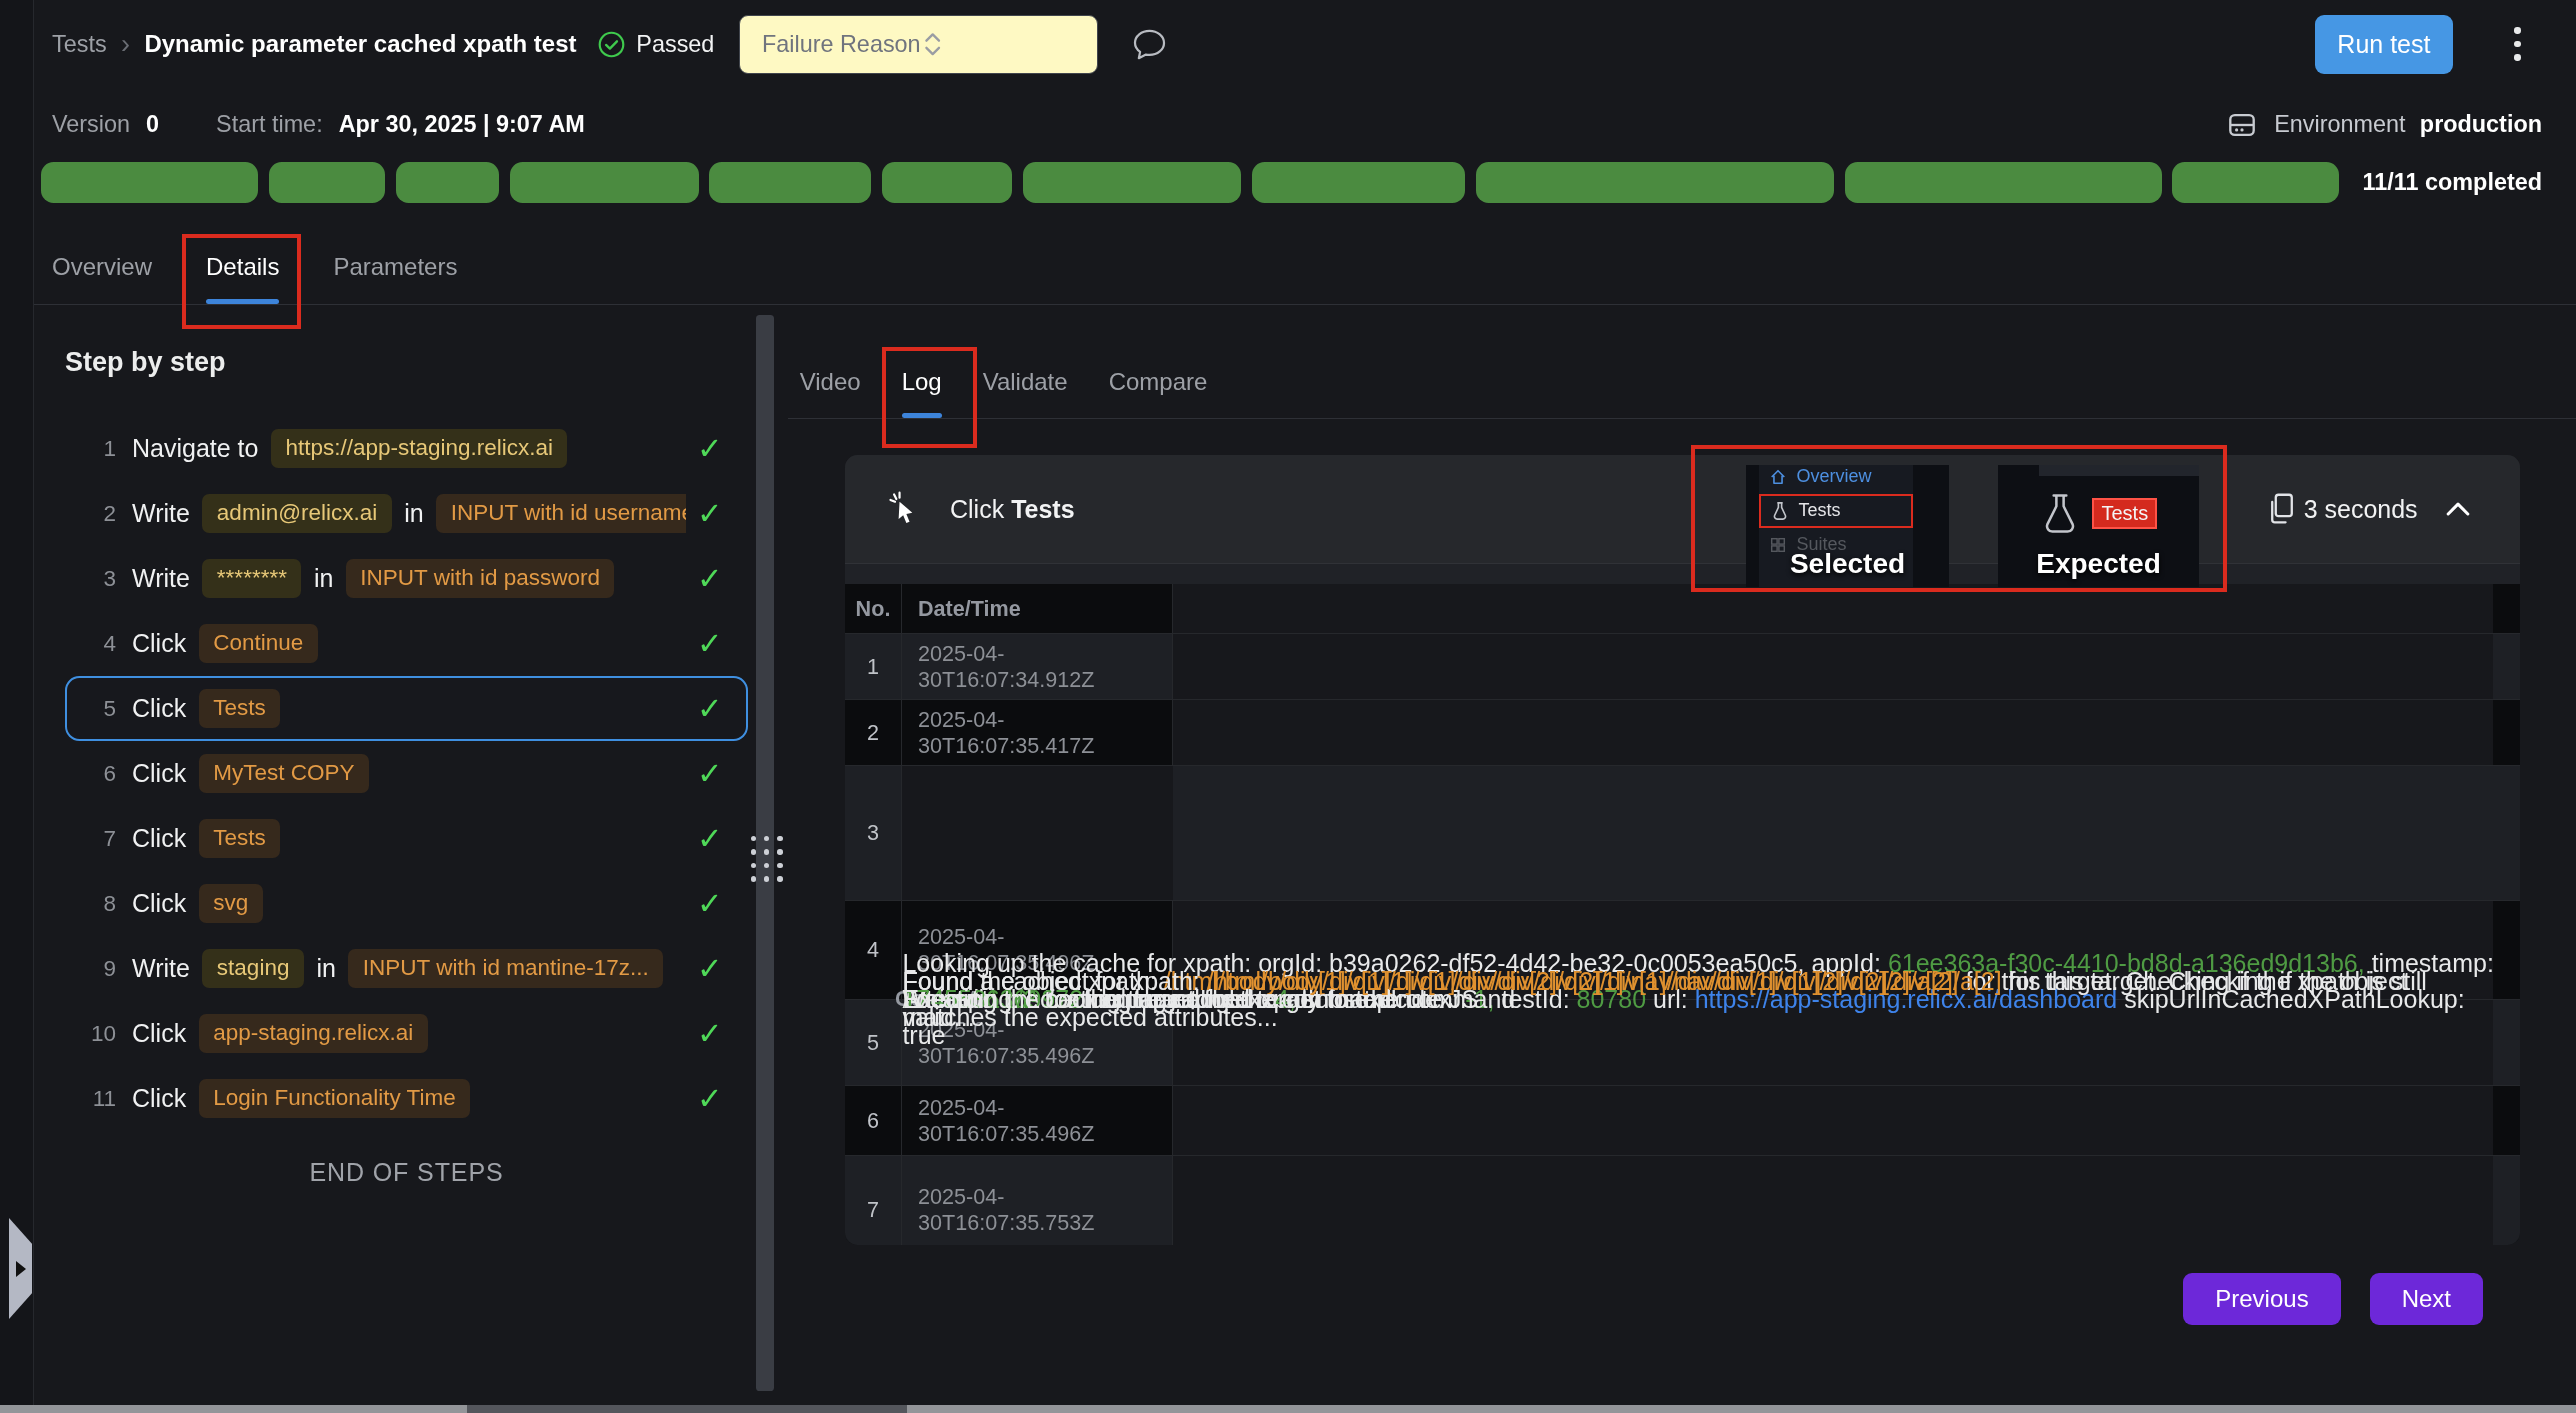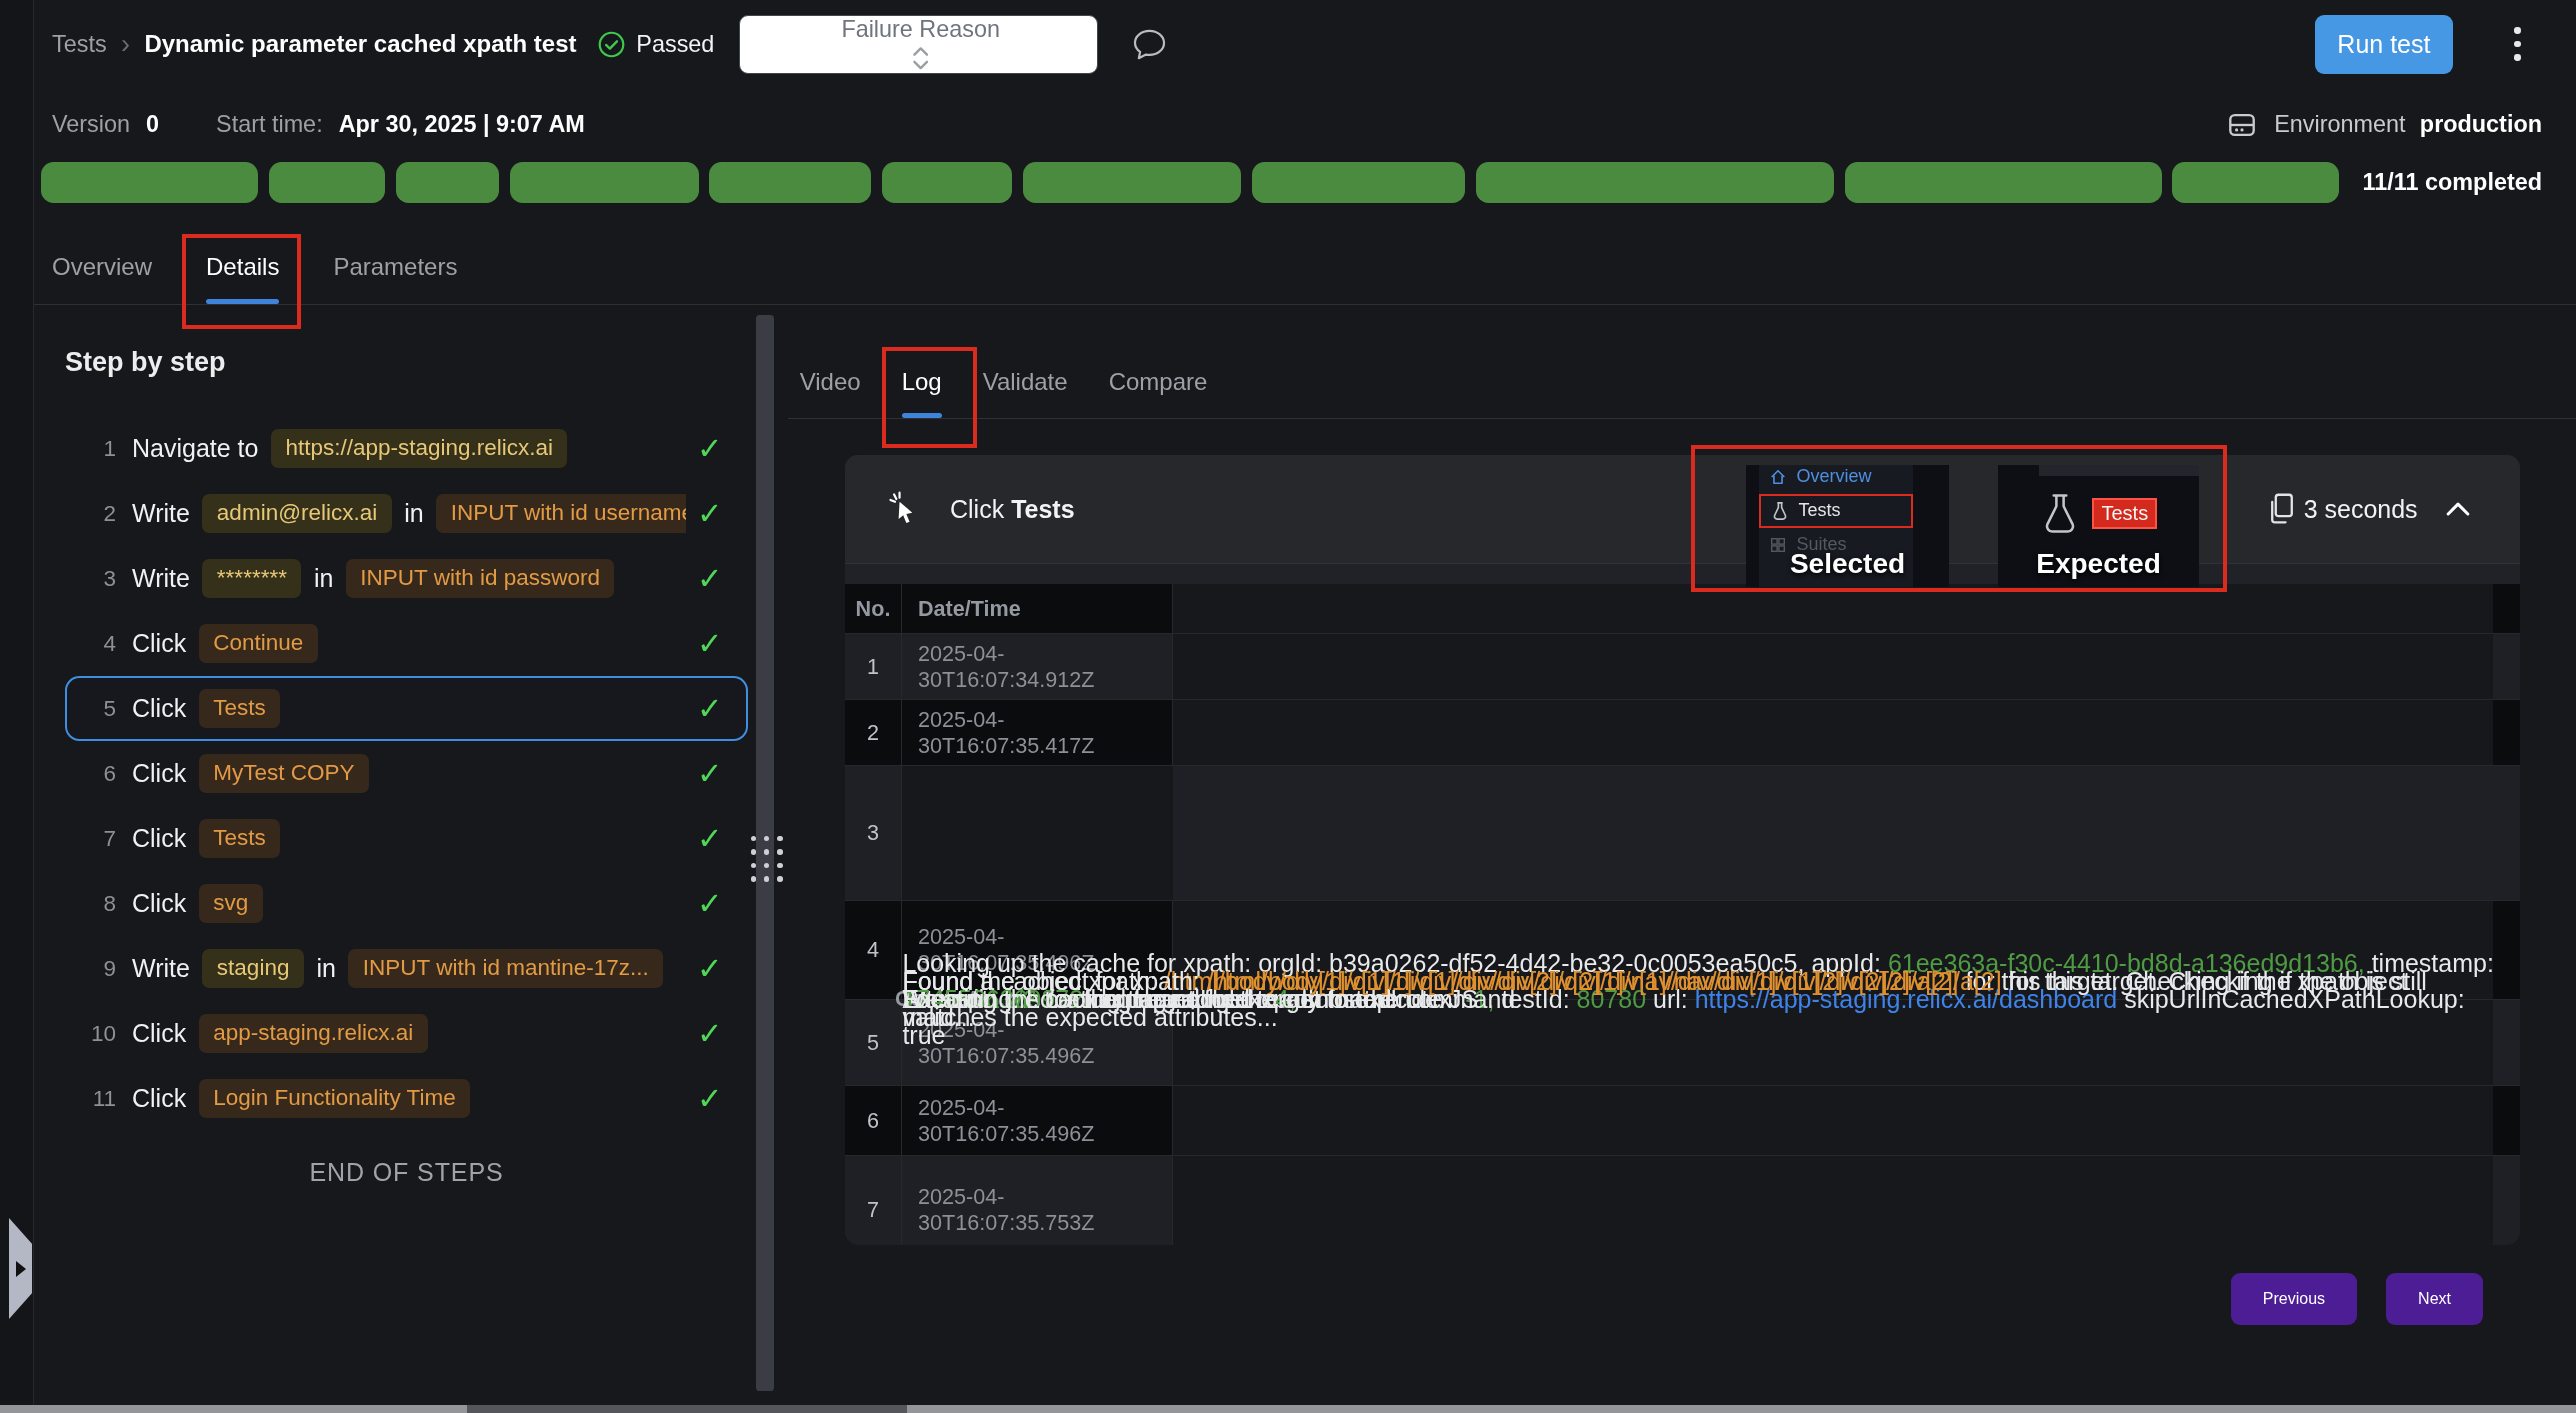--- a/index.html
+++ b/index.html
@@ -10,21 +10,21 @@
   
   .left-rail { position:absolute; left:0; top:0; bottom:0; width:34px; background:#141519; border-right:1.8px solid #26282d; }
 
   
   .topbar { position:absolute; left:34px; top:0; right:0; height:88px; display:flex; align-items:center; padding:0 50px 0 18px; }
   .crumb-root { color:#9da0a6; font-size:23.4px; }
   .crumb-sep { color:#6a6d74; font-size:27px; margin:0 14.4px; }
   .page-title { color:#fff; font-size:24px; font-weight:700; }
   .passed-wrap { display:flex; align-items:center; gap:10.8px; margin-left:20px; }
   .passed-text { color:#f2f3f4; font-size:23.4px; }
-  .failure-select { margin-left:25px; width:359px; height:59px; border:1.8px solid #41454d; border-radius:9px; background:#ffffff; display:flex; align-items:center; padding:0 18px 0 21.6px;flex-direction:column; }
+  .failure-select { margin-left:25px; width:359px; height:59px; border:1.8px solid #41454d; border-radius:9px; background:#fef9c3; display:flex; align-items:center; padding:0 18px 0 21.6px; }
   .failure-select span { color:#70747e; font-size:23.4px; flex:1; }
   .comment-btn { margin-left:30.5px; display:flex; align-items:center; }
   .topbar-spacer { flex:1; }
   .run-btn { width:138px; height:59px; background:#4697e4; border:none; border-radius:9px; color:#fff; font-size:25px; font-family:inherit; cursor:pointer; }
   .kebab { margin-left:56px; display:flex; flex-direction:column; gap:7.2px; cursor:pointer; padding:5.4px; }
   .kebab i { width:6.3px; height:6.3px; border-radius:50%; background:#e8e9ea; }
 
   
   .metabar { position:absolute; left:34px; top:93px; right:0; height:63px; display:flex; align-items:center; padding:0 34px 0 18px; font-size:23.4px; }
   .meta-label { color:#9da0a6; }
@@ -94,21 +94,21 @@
   .lc.time { display:flex; align-items:center; color:#8d9096; font-size:21.6px; border-right:1.8px solid #26282c; }
   .lc.content { font-size:25px; line-height:36px; padding:14.4px 23.4px; color:#e8e9ea; display:flex; align-items:center; flex-wrap:wrap; }
   .lc.content .inner { width:100%; }
   .seg-plain { color:#e8e9ea; }
   .seg-green { color:#4f9b43; }
   .seg-blue { color:#3e83ea; }
   .seg-orange { color:#e0912f; }
   .log-gutter { background:#17181c; }
 
   .pagination { position:absolute; top:967px; right:93px; display:flex; gap:29px; }
-  .pg-btn { height:52px; background:#4c1d95; border:none; border-radius:9px; color:#fff; font-size:16px; font-family:inherit; padding:0 32px; cursor:pointer; }
+  .pg-btn { height:52px; background:#6d28d9; border:none; border-radius:9px; color:#fff; font-size:24px; font-family:inherit; padding:0 32px; cursor:pointer; }
 
   
   .thumb { position:absolute; background:#0d0f14; overflow:hidden; }
   .thumb-selected { left:1746px; top:465px; width:203px; height:122px; }
   .thumb-expected { left:1998px; top:465px; width:201px; height:122px; }
   .mini-nav { position:absolute; left:12.6px; top:-5.4px; right:36px; bottom:0; background:#171a21; }
   .mini-item { display:flex; align-items:center; gap:9px; height:34px; padding-left:10.8px; font-size:18px; }
   .mini-item.overview { color:#4d8fe0; }
   .mini-item.tests { color:#e4e5e8; border:2.7px solid #db2b1e; }
   .mini-item.suites { color:#55585e; }

